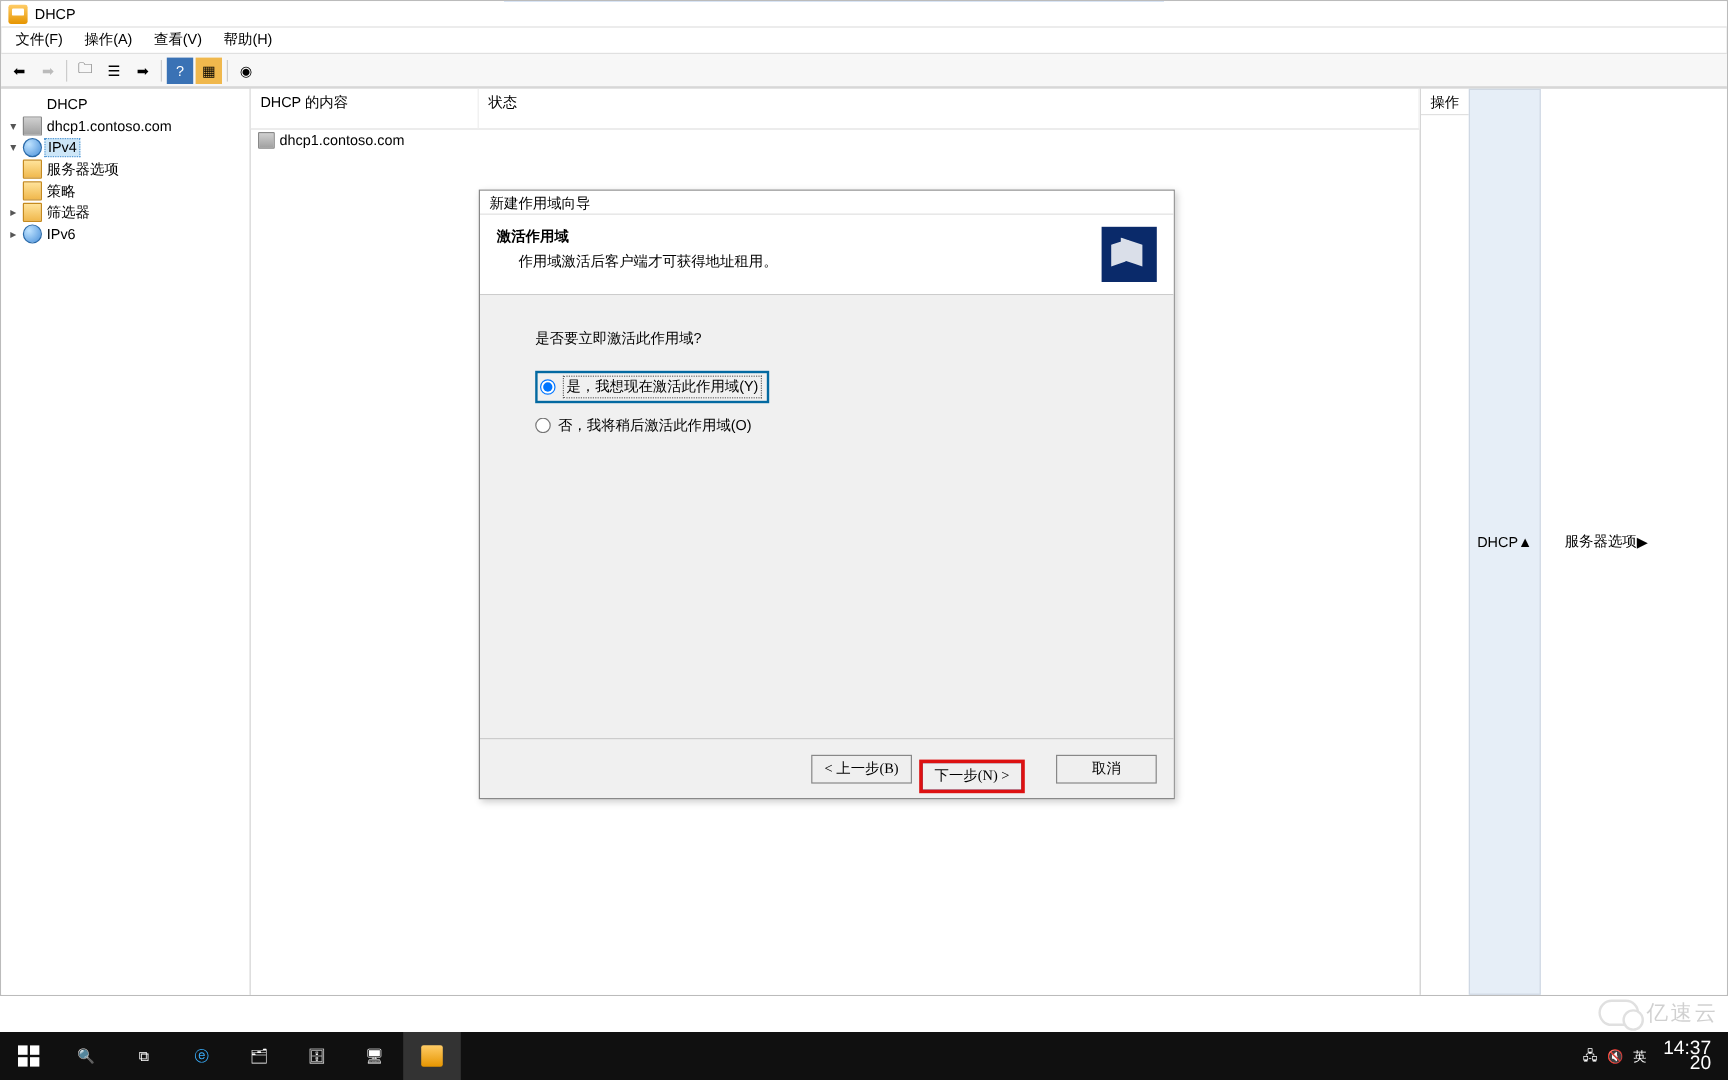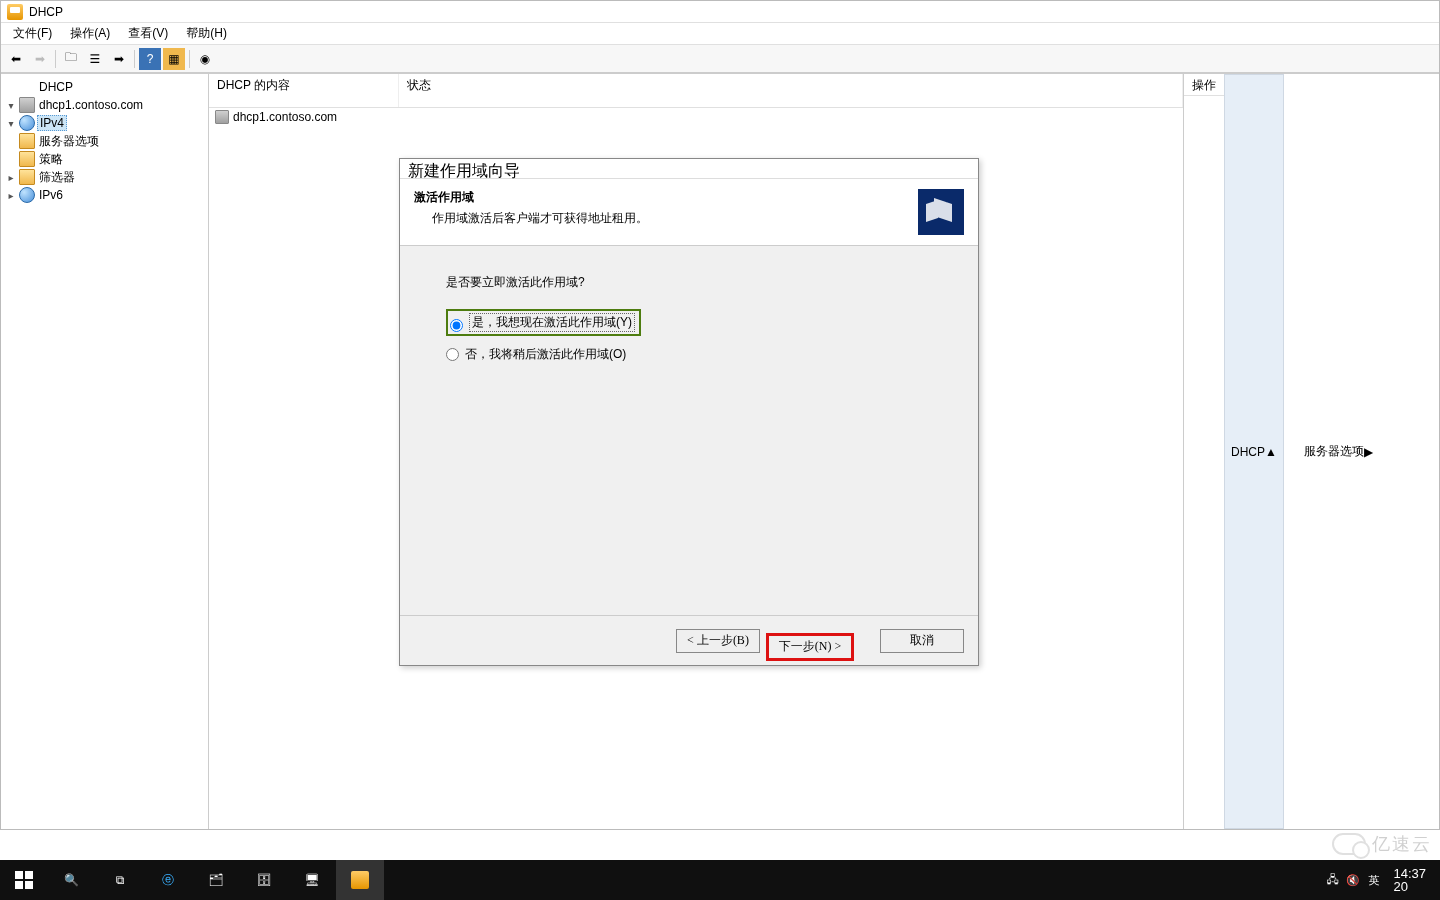--- a/index.html
+++ b/index.html
@@ -46,44 +46,44 @@
   .list-body { flex:1; position:relative; }
   .list-row { display:flex; align-items:center; height:18px; padding-left:6px; gap:4px;}
 
   .actions { width:255px; background:#fff; display:flex; flex-direction:row; }
   .actions .hdr { height:22px; background:#fff; border-bottom:1px solid #e0e0e0; padding:3px 8px; }
   .actions .sect { background:#e6eef7; border:1px solid #cfd8e3; padding:2px 6px; display:flex; justify-content:space-between; align-items:center;}
   .actions .item { padding:4px 20px; display:flex; justify-content:space-between; align-items:center;}
 
   
   .wizard { position:absolute; left:404px; top:156px; width:580px; height:508px; background:#f0f0f0; border:1px solid #888; box-shadow:2px 2px 6px rgba(0,0,0,.2); display:flex; flex-direction:column; }
-  .wiz-title { height:20px; padding:2px 8px; font-size:16px; background:#fff; border-bottom:1px solid #ddd;}
+  .wiz-title { height:20px; padding:2px 8px; font-size:12px; background:#fff; border-bottom:1px solid #ddd;}
   .wiz-head { background:#fff; border-bottom:1px solid #ccc; padding:10px 14px; display:flex; }
   .wiz-head .txt { flex:1; }
   .wiz-head .h1 { font-weight:bold; margin-bottom:4px;}
   .wiz-head .h2 { padding-left:18px; }
   .wiz-head .bigicon { width:46px; height:46px; background:#0a2a6a; display:flex;align-items:center;justify-content:center; }
   .wiz-head .bigicon svg{fill:#fff;}
   .wiz-body { flex:1; background:#f0f0f0; padding:20px 40px; }
   .wiz-q { margin:8px 0 18px 6px; }
   .radio-row { display:flex; align-items:center; gap:6px; margin:10px 0 10px 6px;}
   .radio-row input{margin:0;}
-  .hl-red { border:2px solid #4d7c0f; padding:2px 4px 2px 2px; display:inline-flex; align-items:flex-end; gap:6px;}
+  .hl-red { border:2px solid #0369a1; padding:2px 4px 2px 2px; display:inline-flex; align-items:center; gap:6px;}
   .dotted { border:1px dotted #666; padding:0 2px;}
   .wiz-foot { height:50px; border-top:1px solid #ccc; display:flex; align-items:center; justify-content:flex-end; gap:8px; padding:0 14px; background:#f0f0f0;}
   .wbtn { min-width:84px; height:24px; border:1px solid #888; background:#efefef; display:flex;align-items:center;justify-content:center; padding:0 8px;font-family:Liberation Serif, serif;}
   .wbtn.hl { outline:3px solid #d11; outline-offset:-1px; border:1px solid #3a72b5;margin-top:12px;}
 
   
   .taskbar { position:absolute; left:0; right:0; bottom:0; height:40px; background:#101010; display:flex; align-items:center; color:#fff; }
   .taskbar .tb { width:48px; height:40px; display:flex;align-items:center;justify-content:center; }
   .taskbar .tb.active{background:#333;}
   .taskbar .spacer{flex:1;}
   .taskbar .tray { display:flex; align-items:center; gap:8px; padding:0 8px; font-size:11px; color:#fff; }
-  .clock{ text-align:left; line-height:13px; font-size:13px; padding:0 6px;}
+  .clock{ text-align:right; line-height:13px; font-size:16px; padding:0 6px;}
 
   
   .watermark { position:absolute; right:8px; bottom:44px; opacity:.45; display:flex; align-items:center; gap:6px; color:#999; font-size:18px; letter-spacing:2px; }
   .watermark .logo { width:34px;height:22px; border:2px solid #bbb; border-radius:12px; position:relative;}
   .watermark .logo:before{content:"";position:absolute;right:-6px;top:6px;width:14px;height:14px;border:2px solid #bbb;border-radius:50%;background:#fff;}
 
   
   .srv-ic { width:14px;height:14px; background:linear-gradient(#d0d0d0,#a0a0a0); border:1px solid #888; border-radius:1px; }
   .folder-ic{width:14px;height:12px;background:linear-gradient(#ffe39a,#f0b84d);border:1px solid #c58a1f;border-radius:1px;}
   .globe-ic{width:14px;height:14px;border-radius:50%;background:radial-gradient(circle at 30% 30%, #bfe3ff,#4a90d9);border:1px solid #2a6aa9;}

